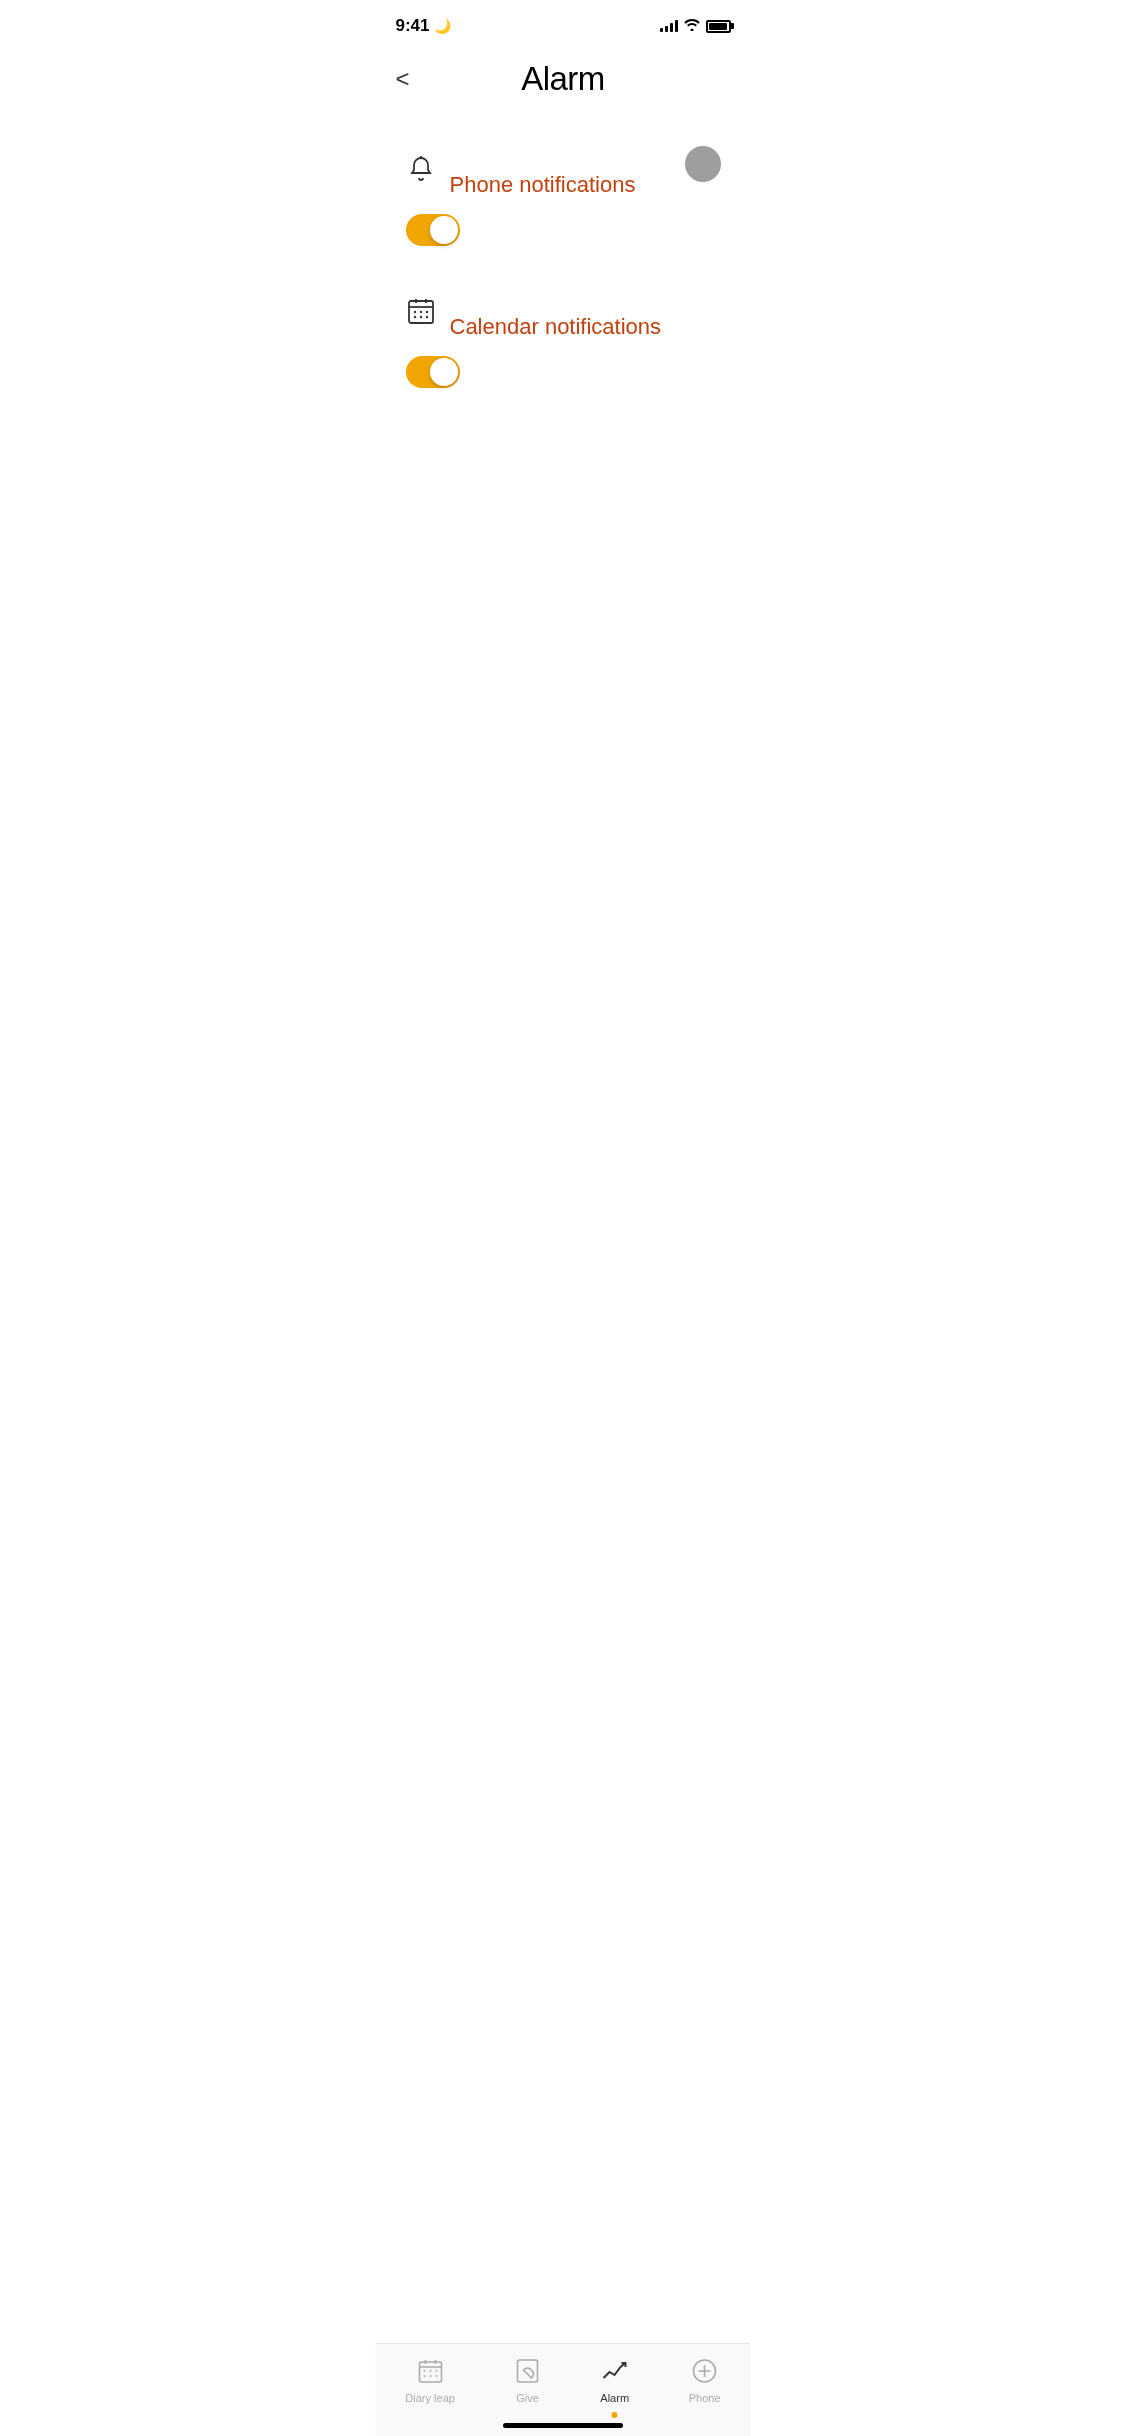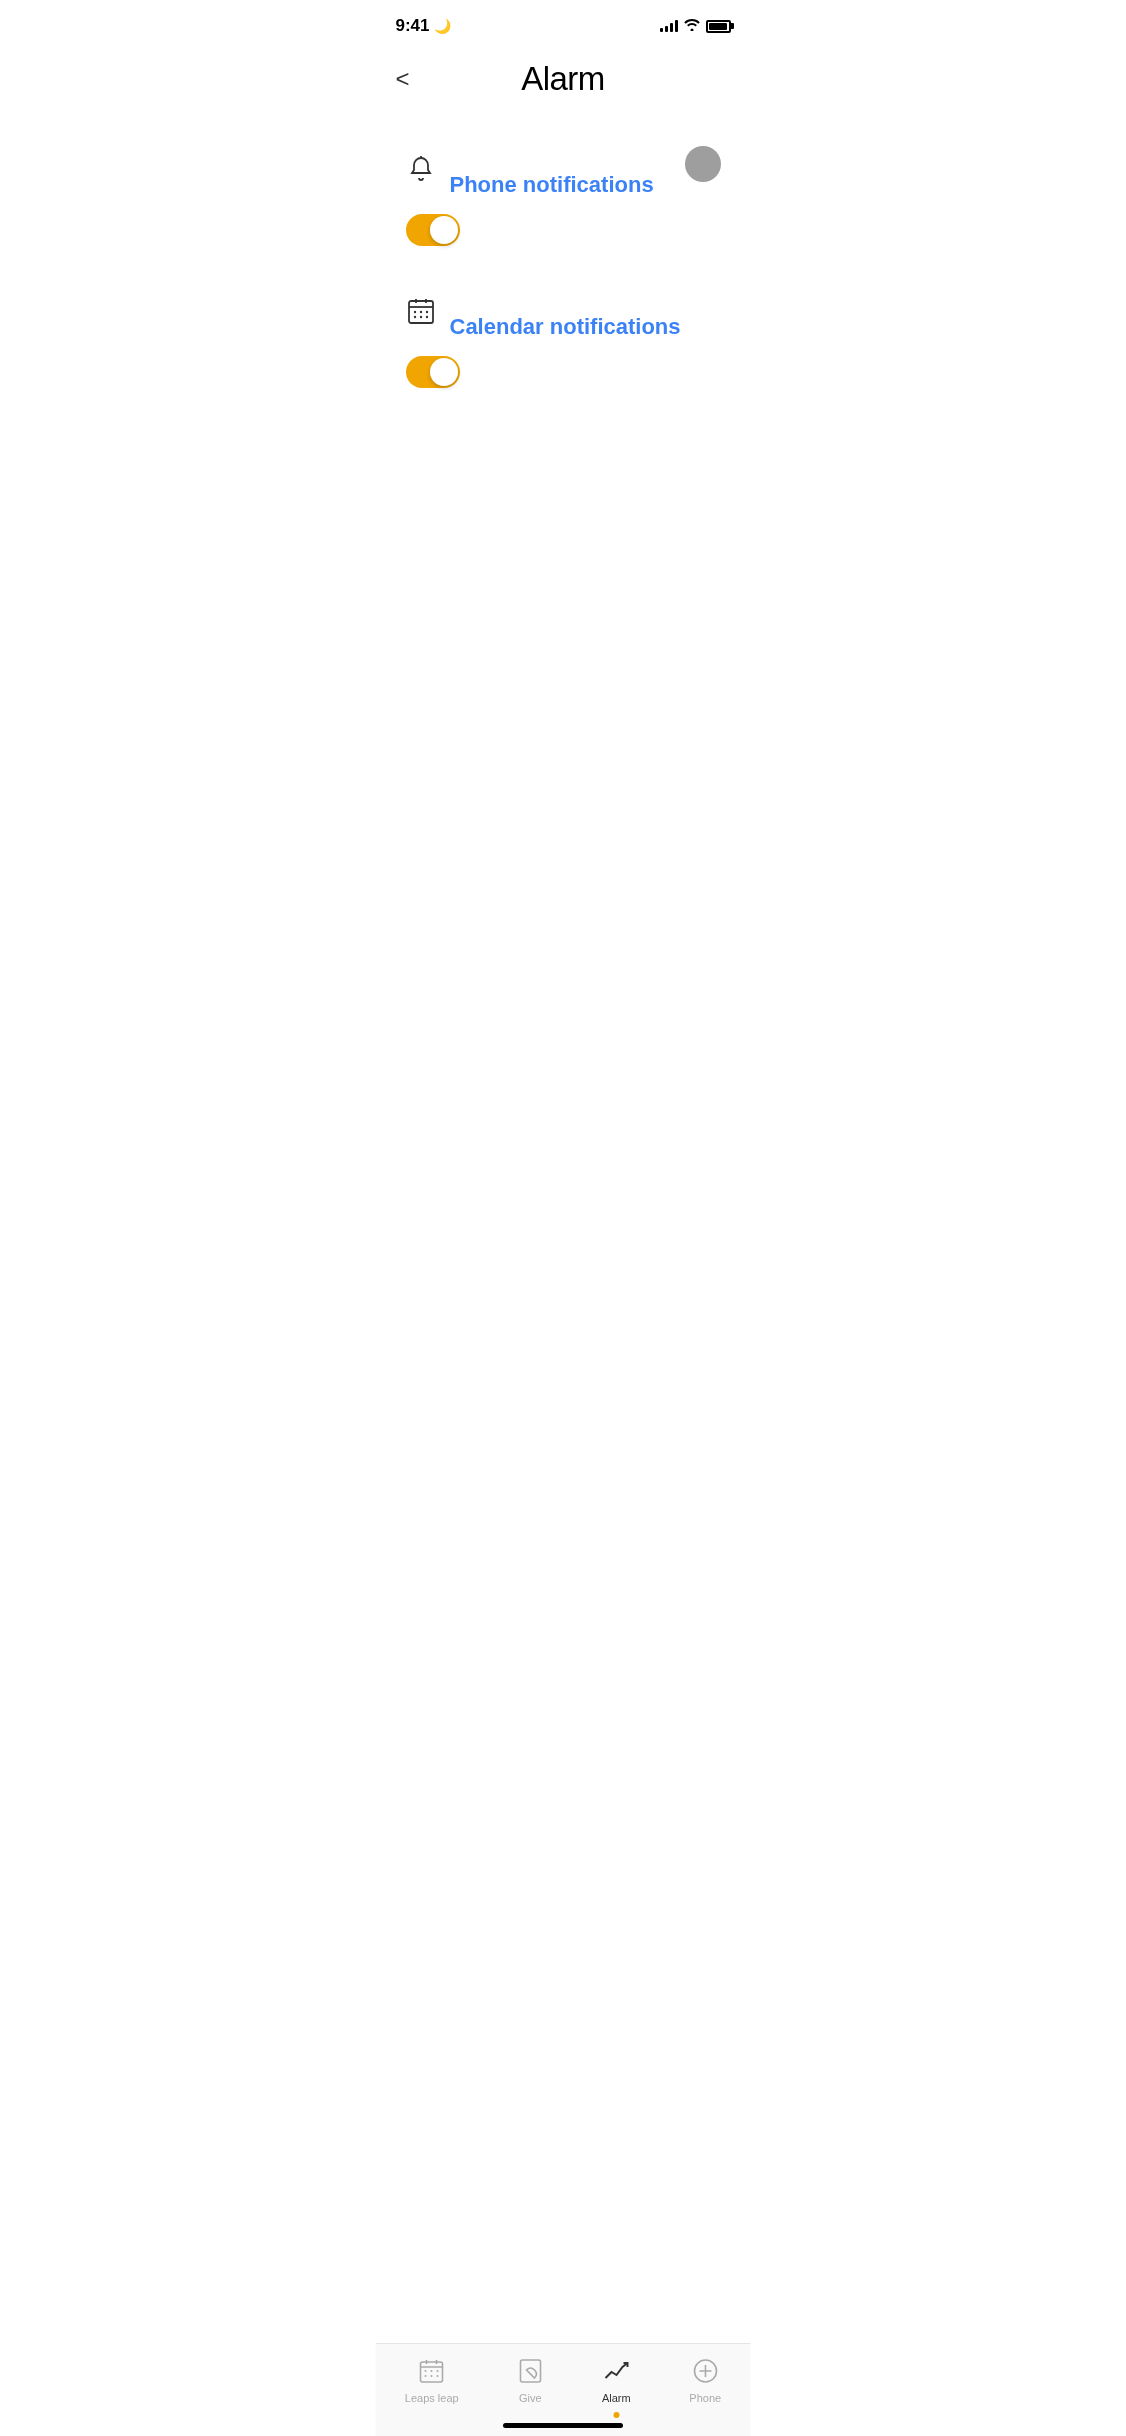--- a/index.html
+++ b/index.html
@@ -152,22 +152,22 @@
     }
 
     .section-icon {
       font-size: 26px;
       color: #333;
       line-height: 1;
     }
 
     .section-title {
       font-size: 22px;
-      font-weight: 700;
-      color: #3b82f6;
+      font-weight: 400;
+      color: #c2410c;
       margin-top: 28px;
     }
 
     .section-description {
       font-size: 16px;
       color: #222;
       line-height: 1.5;
       margin-top: 6px;
     }
 
@@ -407,21 +407,21 @@
         <line x1="8" y1="2" x2="8" y2="6"></line>
         <line x1="18" y1="2" x2="18" y2="6"></line>
         <circle cx="7" cy="13" r="1" fill="#aaa" stroke="none"></circle>
         <circle cx="13" cy="13" r="1" fill="#aaa" stroke="none"></circle>
         <circle cx="19" cy="13" r="1" fill="#aaa" stroke="none"></circle>
         <circle cx="7" cy="18" r="1" fill="#aaa" stroke="none"></circle>
         <circle cx="13" cy="18" r="1" fill="#aaa" stroke="none"></circle>
         <circle cx="19" cy="18" r="1" fill="#aaa" stroke="none"></circle>
       </svg>
     </span>
-    <span class="tab-label">Leaps leap</span>
+    <span class="tab-label">Diary leap</span>
   </div>
 
   <div class="tab-item">
     <span class="tab-icon">
       <svg width="26" height="26" viewBox="0 0 26 26" fill="none" stroke="#aaa" stroke-width="1.6">
         <rect x="3" y="2" width="20" height="22" rx="2"></rect>
         <path d="M9 12 Q13 8 17 12 Q21 16 17 20 Q13 16 9 12z" stroke="#aaa" fill="none"></path>
       </svg>
     </span>
     <span class="tab-label">Give</span>

